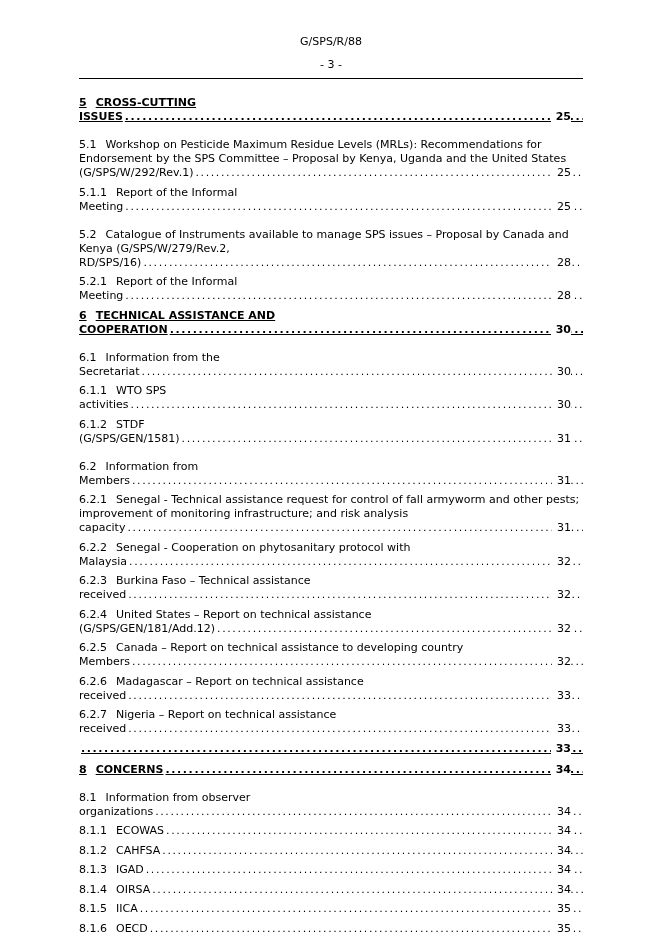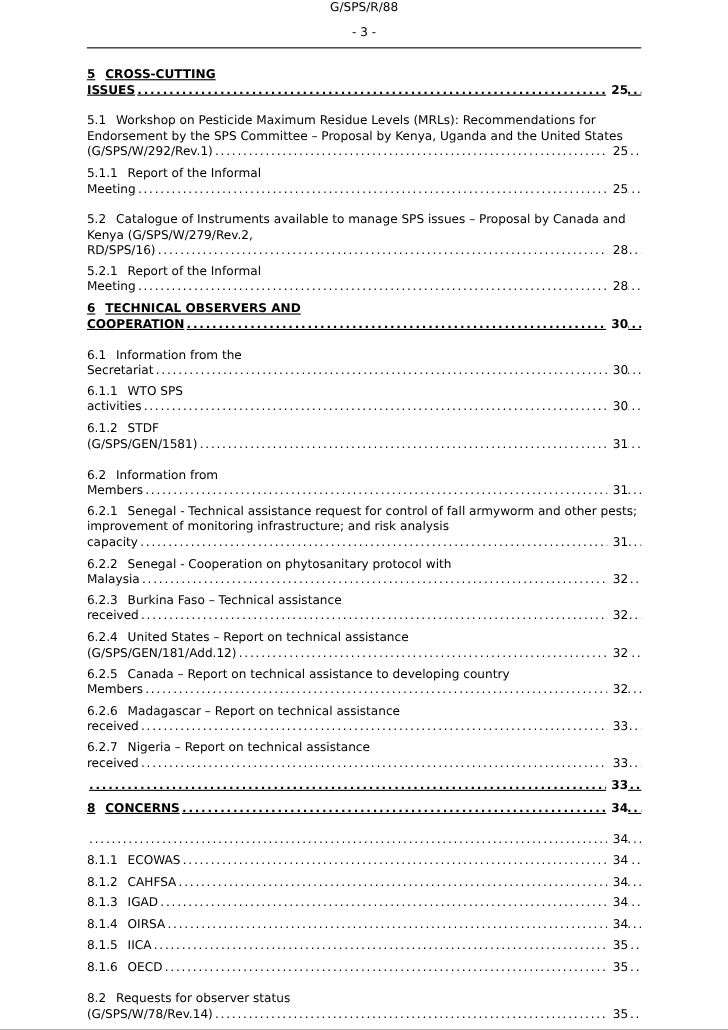--- a/index.html
+++ b/index.html
@@ -12,20 +12,21 @@
     font-family: "DejaVu Sans", sans-serif;
     font-size: 11px;
     color: #000000;
     overflow: hidden;
   }
   .content {
     width: 504px;
     margin: 0 auto;
   }
   .doc-header {
+    padding-top: 35px;
     text-align: center;
   }
   .doc-symbol { display: block; }
   .page-marker { display: block; margin-top: 10px; }
   .header-rule {
     border: none;
     border-top: 1px solid #000;
     margin-top: 7px;
   }
   .toc-list { margin-top: 17px; }
@@ -63,35 +64,35 @@
       <span class="page-marker">- 3 -</span>
       <hr class="header-rule">
     </div>
 
     <div class="toc-list">
         <div class="toc-entry lvl1"><span class="entry-text"><span class="num">5</span><span class="ttl">CROSS-CUTTING ISSUES</span></span><span class="dots"></span><span class="page-num">25</span></div>
         <div class="toc-entry lvl2"><span class="entry-text"><span class="num">5.1</span><span class="ttl">Workshop on Pesticide Maximum Residue Levels (MRLs): Recommendations for Endorsement by the SPS Committee – Proposal by Kenya, Uganda and the United States (G/SPS/W/292/Rev.1)</span></span><span class="dots"></span><span class="page-num">25</span></div>
         <div class="toc-entry lvl3"><span class="entry-text"><span class="num">5.1.1</span><span class="ttl">Report of the Informal Meeting</span></span><span class="dots"></span><span class="page-num">25</span></div>
         <div class="toc-entry lvl2"><span class="entry-text"><span class="num">5.2</span><span class="ttl">Catalogue of Instruments available to manage SPS issues – Proposal by Canada and Kenya (G/SPS/W/279/Rev.2, RD/SPS/16)</span></span><span class="dots"></span><span class="page-num">28</span></div>
         <div class="toc-entry lvl3"><span class="entry-text"><span class="num">5.2.1</span><span class="ttl">Report of the Informal Meeting</span></span><span class="dots"></span><span class="page-num">28</span></div>
-        <div class="toc-entry lvl1"><span class="entry-text"><span class="num">6</span><span class="ttl">TECHNICAL OBSERVERS AND COOPERATION</span></span><span class="dots"></span><span class="page-num">30</span></div>
+        <div class="toc-entry lvl1"><span class="entry-text"><span class="num">6</span><span class="ttl">TECHNICAL ASSISTANCE AND COOPERATION</span></span><span class="dots"></span><span class="page-num">30</span></div>
         <div class="toc-entry lvl2"><span class="entry-text"><span class="num">6.1</span><span class="ttl">Information from the Secretariat</span></span><span class="dots"></span><span class="page-num">30</span></div>
         <div class="toc-entry lvl3"><span class="entry-text"><span class="num">6.1.1</span><span class="ttl">WTO SPS activities</span></span><span class="dots"></span><span class="page-num">30</span></div>
         <div class="toc-entry lvl3"><span class="entry-text"><span class="num">6.1.2</span><span class="ttl">STDF (G/SPS/GEN/1581)</span></span><span class="dots"></span><span class="page-num">31</span></div>
         <div class="toc-entry lvl2"><span class="entry-text"><span class="num">6.2</span><span class="ttl">Information from Members</span></span><span class="dots"></span><span class="page-num">31</span></div>
         <div class="toc-entry lvl3"><span class="entry-text"><span class="num">6.2.1</span><span class="ttl">Senegal - Technical assistance request for control of fall armyworm and other pests; improvement of monitoring infrastructure; and risk analysis capacity</span></span><span class="dots"></span><span class="page-num">31</span></div>
         <div class="toc-entry lvl3"><span class="entry-text"><span class="num">6.2.2</span><span class="ttl">Senegal - Cooperation on phytosanitary protocol with Malaysia</span></span><span class="dots"></span><span class="page-num">32</span></div>
         <div class="toc-entry lvl3"><span class="entry-text"><span class="num">6.2.3</span><span class="ttl">Burkina Faso – Technical assistance received</span></span><span class="dots"></span><span class="page-num">32</span></div>
         <div class="toc-entry lvl3"><span class="entry-text"><span class="num">6.2.4</span><span class="ttl">United States – Report on technical assistance (G/SPS/GEN/181/Add.12)</span></span><span class="dots"></span><span class="page-num">32</span></div>
         <div class="toc-entry lvl3"><span class="entry-text"><span class="num">6.2.5</span><span class="ttl">Canada – Report on technical assistance to developing country Members</span></span><span class="dots"></span><span class="page-num">32</span></div>
         <div class="toc-entry lvl3"><span class="entry-text"><span class="num">6.2.6</span><span class="ttl">Madagascar – Report on technical assistance received</span></span><span class="dots"></span><span class="page-num">33</span></div>
         <div class="toc-entry lvl3"><span class="entry-text"><span class="num">6.2.7</span><span class="ttl">Nigeria – Report on technical assistance received</span></span><span class="dots"></span><span class="page-num">33</span></div>
         <div class="toc-entry lvl1"><span class="dots"></span><span class="page-num">33</span></div>
         <div class="toc-entry lvl1"><span class="entry-text"><span class="num">8</span><span class="ttl">CONCERNS</span></span><span class="dots"></span><span class="page-num">34</span></div>
-        <div class="toc-entry lvl2"><span class="dots"></span><span class="page-num">34</span></div>
+        <div class="toc-entry lvl2"><span class="entry-text"><span class="num">8.1</span><span class="ttl">Information from observer organizations</span></span><span class="dots"></span><span class="page-num">34</span></div>
         <div class="toc-entry lvl3"><span class="entry-text"><span class="num">8.1.1</span><span class="ttl">ECOWAS</span></span><span class="dots"></span><span class="page-num">34</span></div>
         <div class="toc-entry lvl3"><span class="entry-text"><span class="num">8.1.2</span><span class="ttl">CAHFSA</span></span><span class="dots"></span><span class="page-num">34</span></div>
         <div class="toc-entry lvl3"><span class="entry-text"><span class="num">8.1.3</span><span class="ttl">IGAD</span></span><span class="dots"></span><span class="page-num">34</span></div>
         <div class="toc-entry lvl3"><span class="entry-text"><span class="num">8.1.4</span><span class="ttl">OIRSA</span></span><span class="dots"></span><span class="page-num">34</span></div>
         <div class="toc-entry lvl3"><span class="entry-text"><span class="num">8.1.5</span><span class="ttl">IICA</span></span><span class="dots"></span><span class="page-num">35</span></div>
         <div class="toc-entry lvl3"><span class="entry-text"><span class="num">8.1.6</span><span class="ttl">OECD</span></span><span class="dots"></span><span class="page-num">35</span></div>
         <div class="toc-entry lvl2"><span class="entry-text"><span class="num">8.2</span><span class="ttl">Requests for observer status (G/SPS/W/78/Rev.14)</span></span><span class="dots"></span><span class="page-num">35</span></div>
       </div>
 
   </div>

